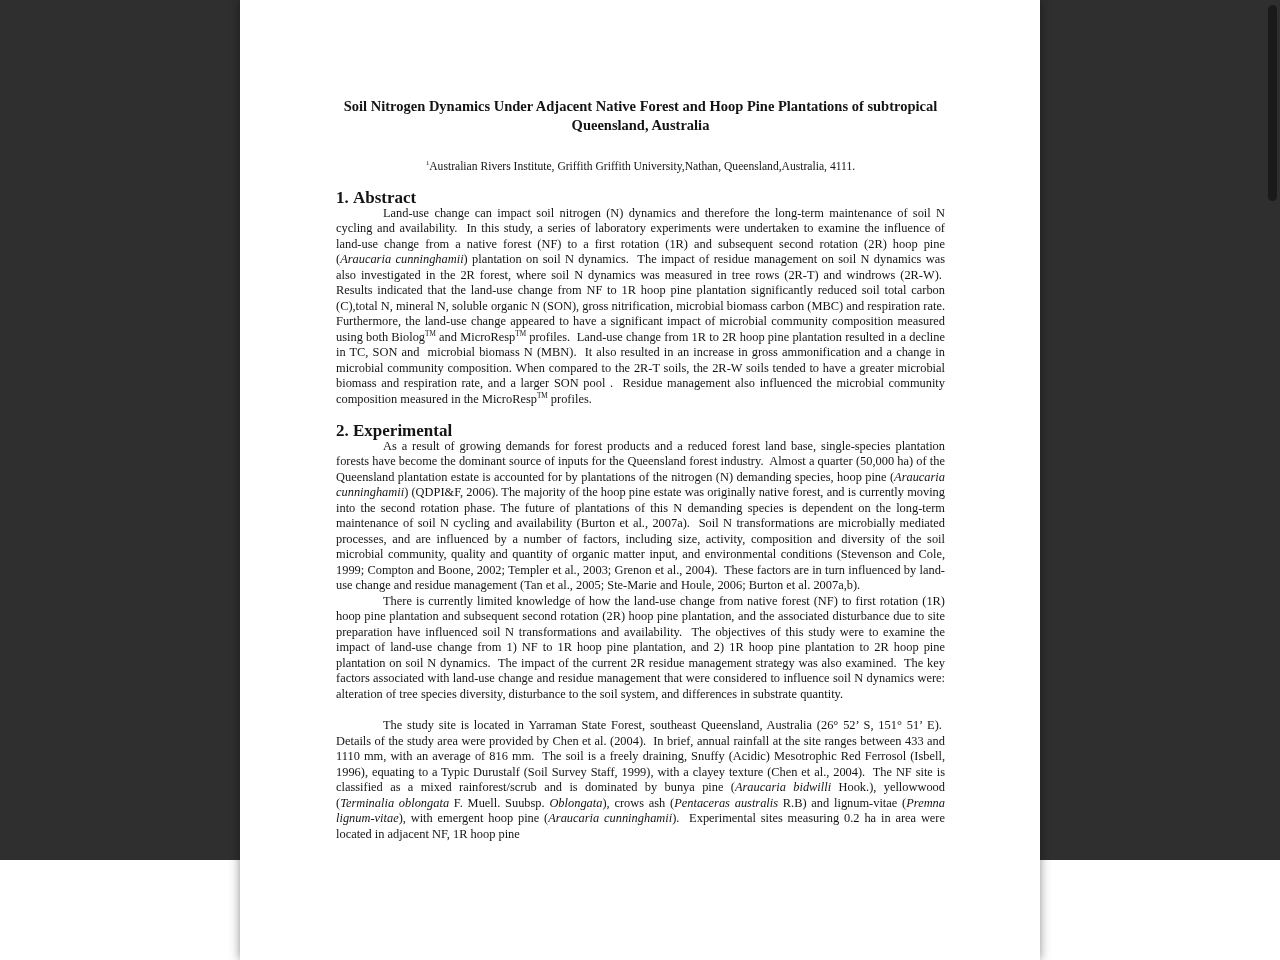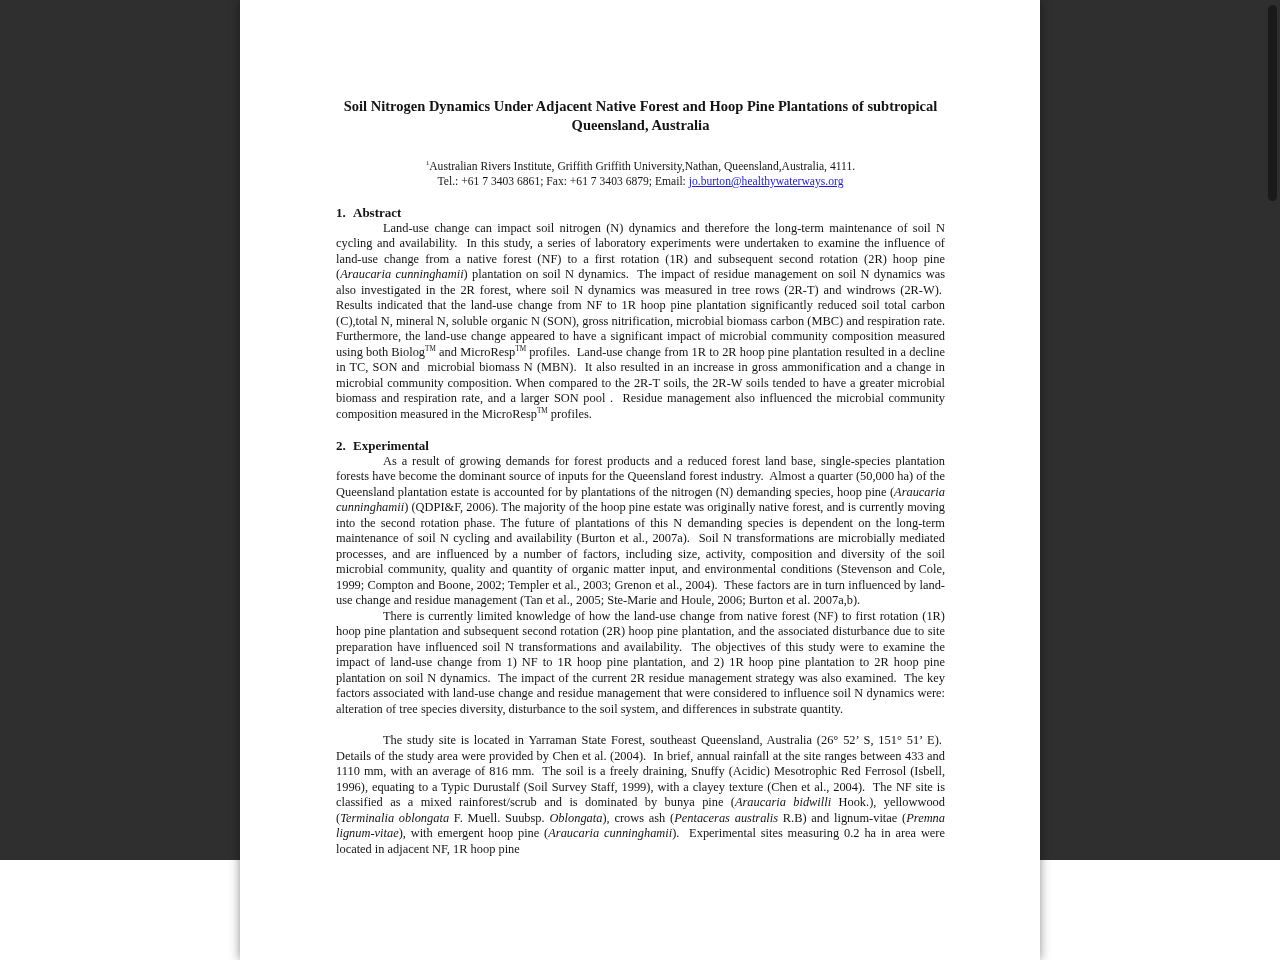--- a/index.html
+++ b/index.html
@@ -41,21 +41,21 @@
   p.affil, p.contact {
     margin: 0;
     font-size: 11.6px;
     line-height: 15px;
     text-align: center;
   }
   p.contact { margin-bottom: 14px; }
   section.sec { margin: 16px 0 0 0; }
   h2.sec-heading {
     margin: 0;
-    font-size: 13px;
+    font-size: 17px;
     line-height: 15.5px;
     font-weight: bold;
   }
   .sec-num { display: inline-block; min-width: 17px; }
   p.para {
     margin: 0;
     font-size: 12.4px;
     line-height: 15.5px;
     text-align: justify;
     text-indent: 47px;
@@ -72,21 +72,20 @@
   }
 </style>
 </head>
 <body>
 
 <div class="viewer" style="background: rgb(47, 47, 48);">
   <div class="page" style="background: rgb(255, 255, 255);">
     <div class="content">
       <h1 class="title">Soil Nitrogen Dynamics Under Adjacent Native Forest and Hoop Pine Plantations of subtropical Queensland, Australia</h1>
       <p class="affil"><sup>1</sup>Australian Rivers Institute, Griffith Griffith University,Nathan, Queensland,Australia, 4111.</p>
-      <p class="contact">Tel.: +61 7 3403 6861; Fax: +61 7 3403 6879; Email: <a class="email-link" href="#" style="color: rgb(28, 28, 224);">jo.burton@healthywaterways.org</a></p>
       <div id="sections">
   <section class="sec">
     <h2 class="sec-heading"><span class="sec-num">1.</span><span class="sec-title">Abstract</span></h2>
   <p class="para">Land-use change can impact soil nitrogen (N) dynamics and therefore the long-term maintenance of soil N cycling and availability.&nbsp; In this study, a series of laboratory experiments were undertaken to examine the influence of land-use change from a native forest (NF) to a first rotation (1R) and subsequent second rotation (2R) hoop pine (<i>Araucaria cunninghamii</i>) plantation on soil N dynamics.&nbsp; The impact of residue management on soil N dynamics was also investigated in the 2R forest, where soil N dynamics was measured in tree rows (2R-T) and windrows (2R-W).&nbsp; Results indicated that the land-use change from NF to 1R hoop pine plantation significantly reduced soil total carbon (C),total N, mineral N, soluble organic N (SON), gross nitrification, microbial biomass carbon (MBC) and respiration rate. Furthermore, the land-use change appeared to have a significant impact of microbial community composition measured using both Biolog<sup>TM</sup> and MicroResp<sup>TM</sup> profiles.&nbsp; Land-use change from 1R to 2R hoop pine plantation resulted in a decline in TC, SON and&nbsp; microbial biomass N (MBN).&nbsp; It also resulted in an increase in gross ammonification and a change in microbial community composition. When compared to the 2R-T soils, the 2R-W soils tended to have a greater microbial biomass and respiration rate, and a larger SON pool .&nbsp; Residue management also influenced the microbial community composition measured in the MicroResp<sup>TM</sup> profiles.</p>
           </section>
 
   <section class="sec">
     <h2 class="sec-heading"><span class="sec-num">2.</span><span class="sec-title">Experimental</span></h2>
   <p class="para">As a result of growing demands for forest products and a reduced forest land base, single-species plantation forests have become the dominant source of inputs for the Queensland forest industry.&nbsp; Almost a quarter (50,000 ha) of the Queensland plantation estate is accounted for by plantations of the nitrogen (N) demanding species, hoop pine (<i>Araucaria cunninghamii</i>) (QDPI&amp;F, 2006). The majority of the hoop pine estate was originally native forest, and is currently moving into the second rotation phase. The future of plantations of this N demanding species is dependent on the long-term maintenance of soil N cycling and availability (Burton et al., 2007a).&nbsp; Soil N transformations are microbially mediated processes, and are influenced by a number of factors, including size, activity, composition and diversity of the soil microbial community, quality and quantity of organic matter input, and environmental conditions (Stevenson and Cole, 1999; Compton and Boone, 2002; Templer et al., 2003; Grenon et al., 2004).&nbsp; These factors are in turn influenced by land-use change and residue management (Tan et al., 2005; Ste-Marie and Houle, 2006; Burton et al. 2007a,b).</p>
             <p class="para">There is currently limited knowledge of how the land-use change from native forest (NF) to first rotation (1R) hoop pine plantation and subsequent second rotation (2R) hoop pine plantation, and the associated disturbance due to site preparation have influenced soil N transformations and availability.&nbsp; The objectives of this study were to examine the impact of land-use change from 1) NF to 1R hoop pine plantation, and 2) 1R hoop pine plantation to 2R hoop pine plantation on soil N dynamics.&nbsp; The impact of the current 2R residue management strategy was also examined.&nbsp; The key factors associated with land-use change and residue management that were considered to influence soil N dynamics were: alteration of tree species diversity, disturbance to the soil system, and differences in substrate quantity.</p>

